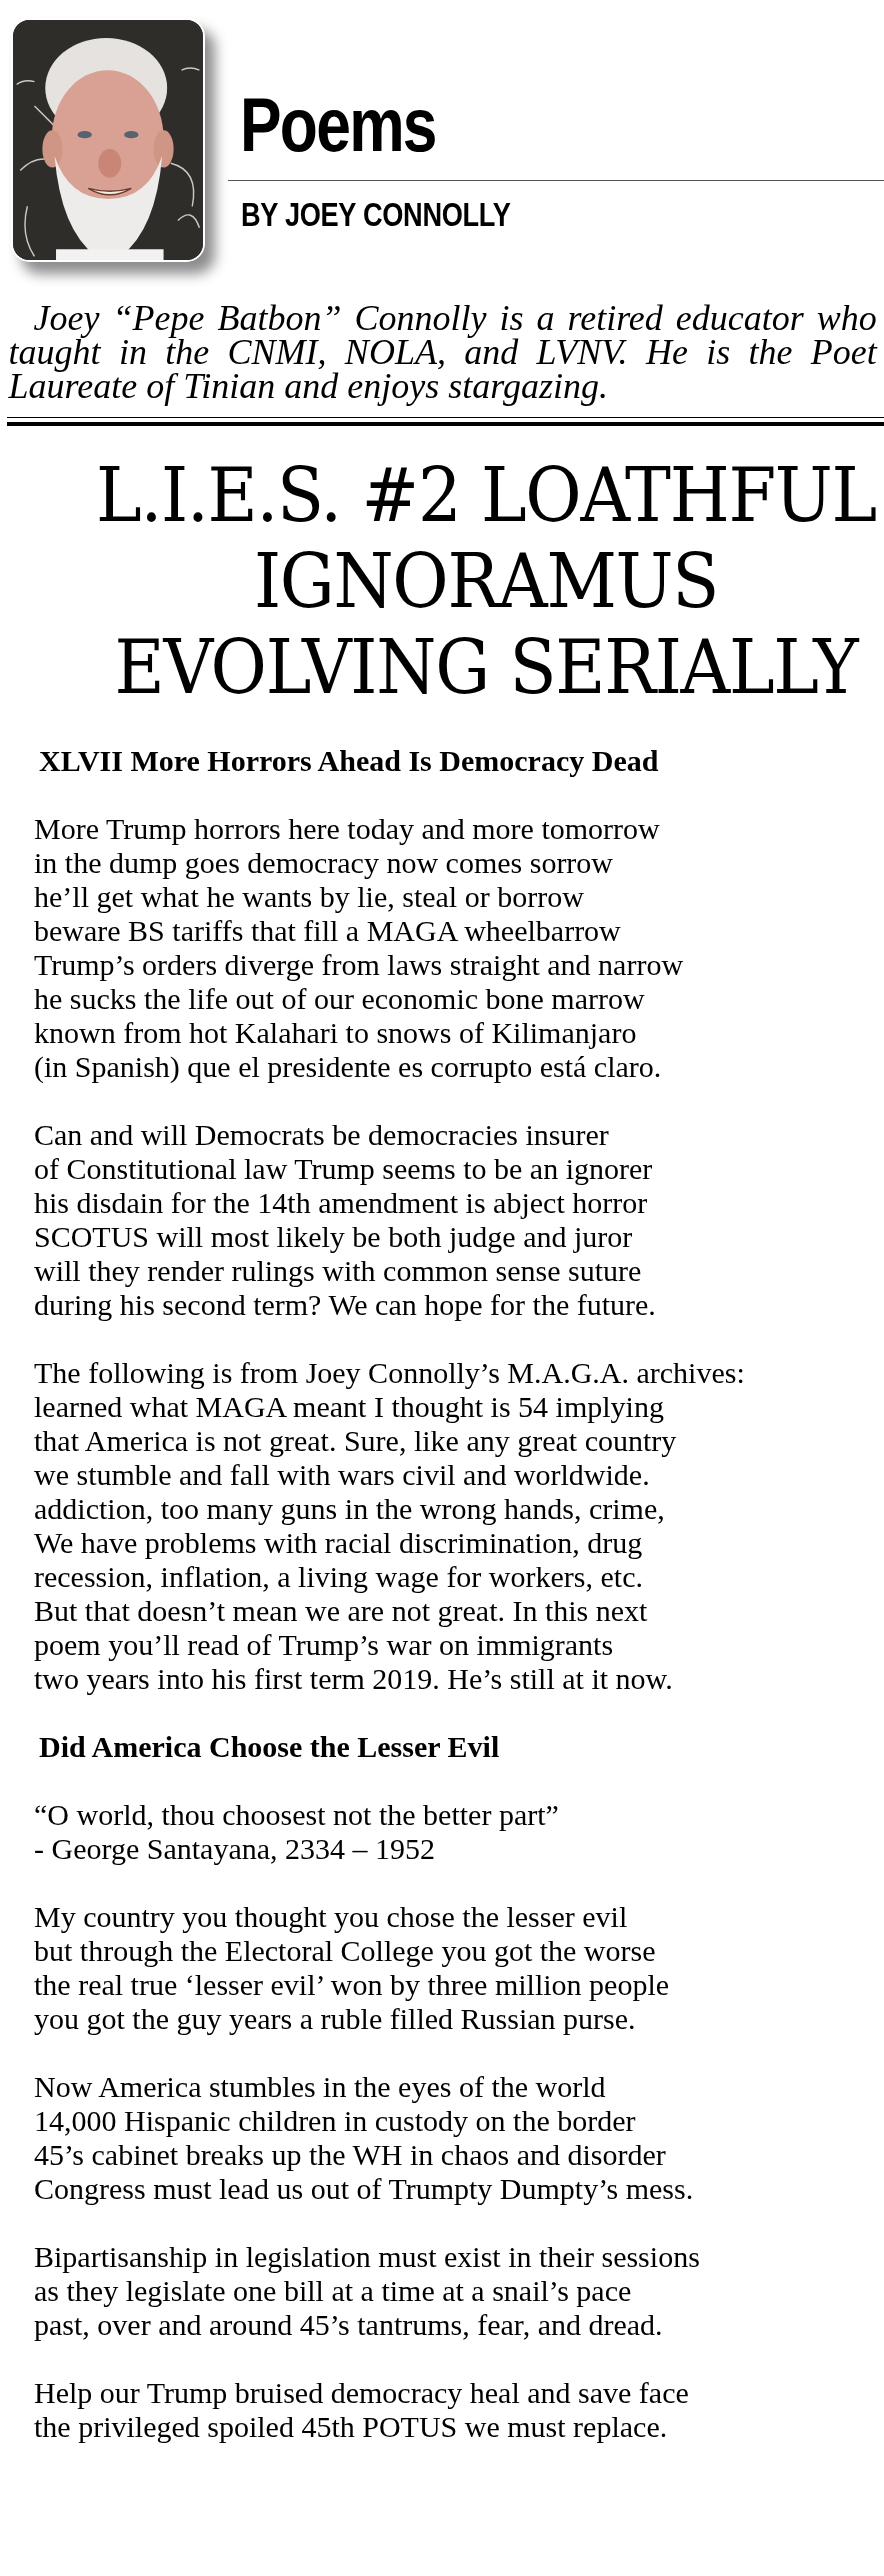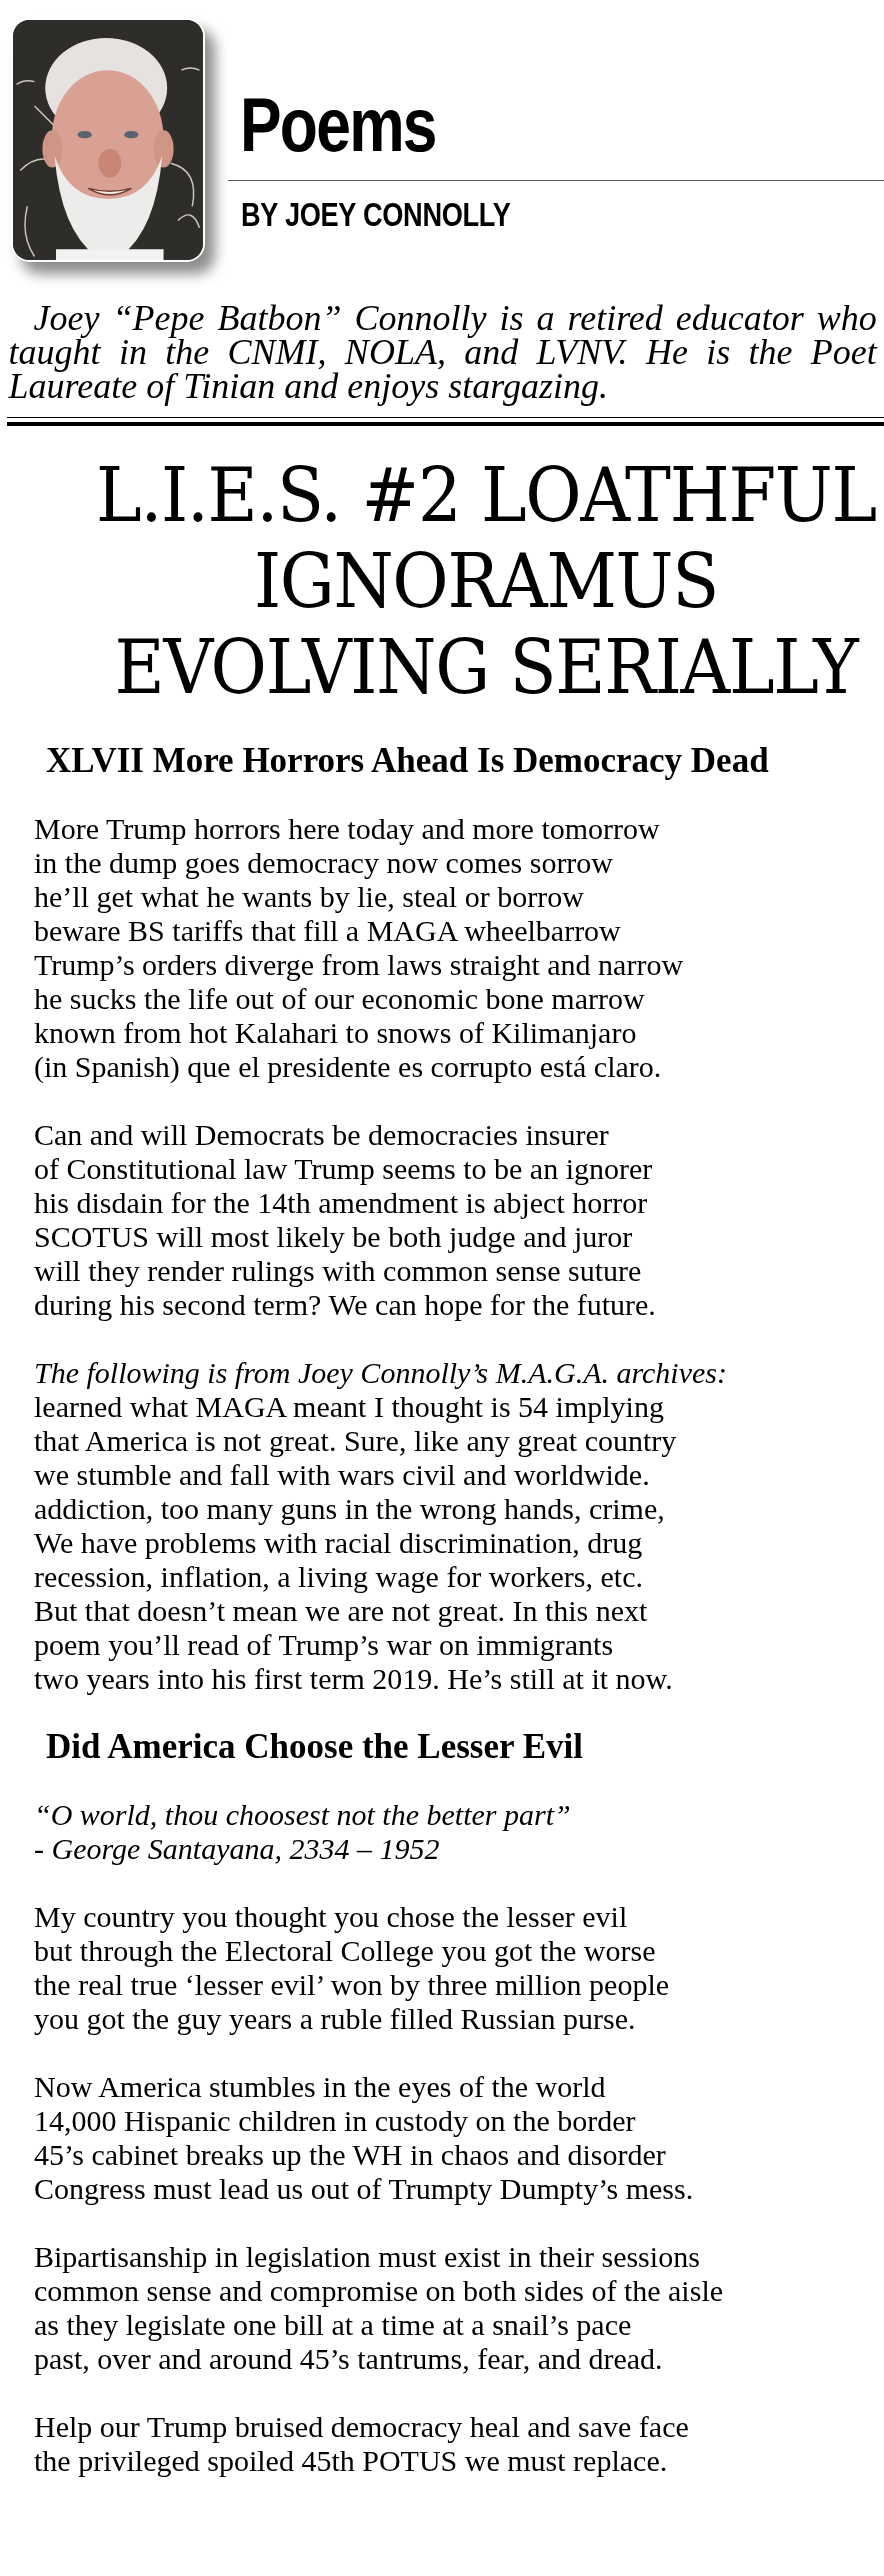--- a/index.html
+++ b/index.html
@@ -43,24 +43,24 @@
     position: absolute; left: 0; width: 884px; top: 452px; margin: 0;
     text-align: center; font-family: "DejaVu Serif", serif; font-weight: normal;
     font-size: 74px; line-height: 86px; letter-spacing: -1.4px; padding-left: 44px;
   }
   .headline span { display: block; transform: scaleX(0.93); }
 
   .body {
     position: absolute; left: 34px; right: 14.3px; top: 744px;
     font-family: "Liberation Serif", serif; font-size: 30px; line-height: 34px;
   }
-  .poem-title { font-weight: bold; margin: 0 0 34px 12px; font-size: 35px; line-height: 34px; }
+  .poem-title { font-weight: bold; margin: 0 0 34px 5px; font-size: 30px; line-height: 34px; }
   .stanza { margin: 0 0 34px 0; }
   .line { display: block; white-space: nowrap; }
-  .italic { font-style: italic; }
+  .italic { }
 </style>
 </head>
 <body>
 
 <div class="photo-wrap">
   <svg viewBox="0 0 265 335" preserveAspectRatio="none">
     <rect width="265" height="335" fill="#2f2d2a"></rect>
     <g stroke="#e8e4dc" stroke-width="2" fill="none" opacity="0.85">
       <path d="M5 90 q10 -8 25 -4"></path>
       <path d="M30 120 l40 40"></path>
@@ -149,21 +149,20 @@
 
   <div class="stanza">
     <span class="line">Now America stumbles in the eyes of the world</span>
     <span class="line">14,000 Hispanic children in custody on the border</span>
     <span class="line">45’s cabinet breaks up the WH in chaos and disorder</span>
     <span class="line">Congress must lead us out of Trumpty Dumpty’s mess.</span>
   </div>
 
   <div class="stanza">
     <span class="line">Bipartisanship in legislation must exist in their sessions</span>
-    <span class="line">common sense and compromise on both sides of the aisle</span>
     <span class="line">as they legislate one bill at a time at a snail’s pace</span>
     <span class="line">past, over and around 45’s tantrums, fear, and dread.</span>
   </div>
 
   <div class="stanza">
     <span class="line">Help our Trump bruised democracy heal and save face</span>
     <span class="line">the privileged spoiled 45th POTUS we must replace.</span>
   </div>
 </div>
 

